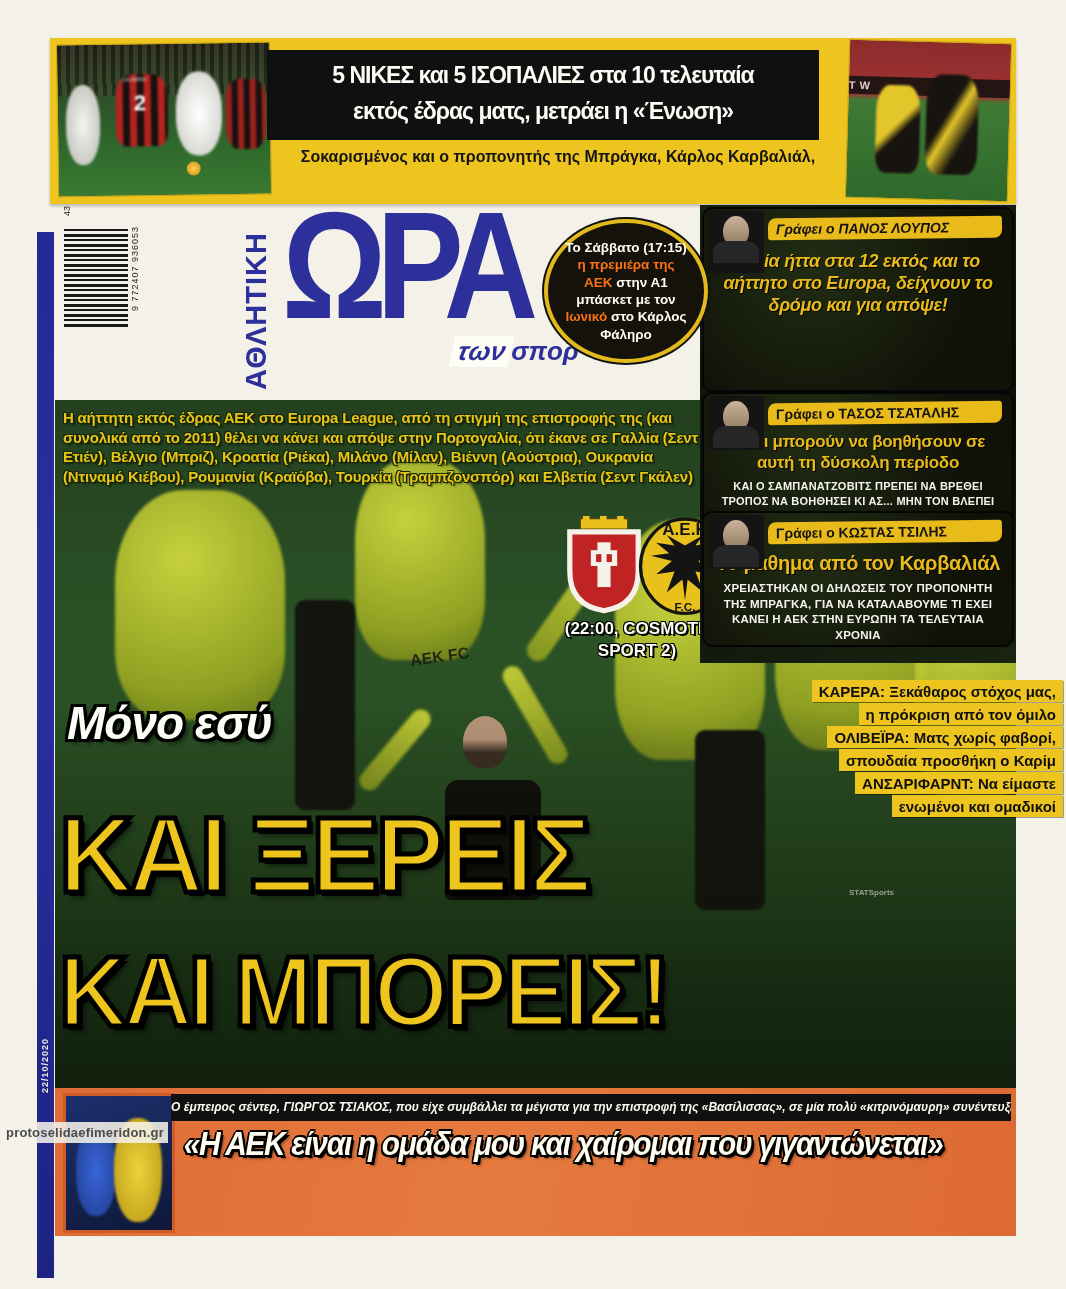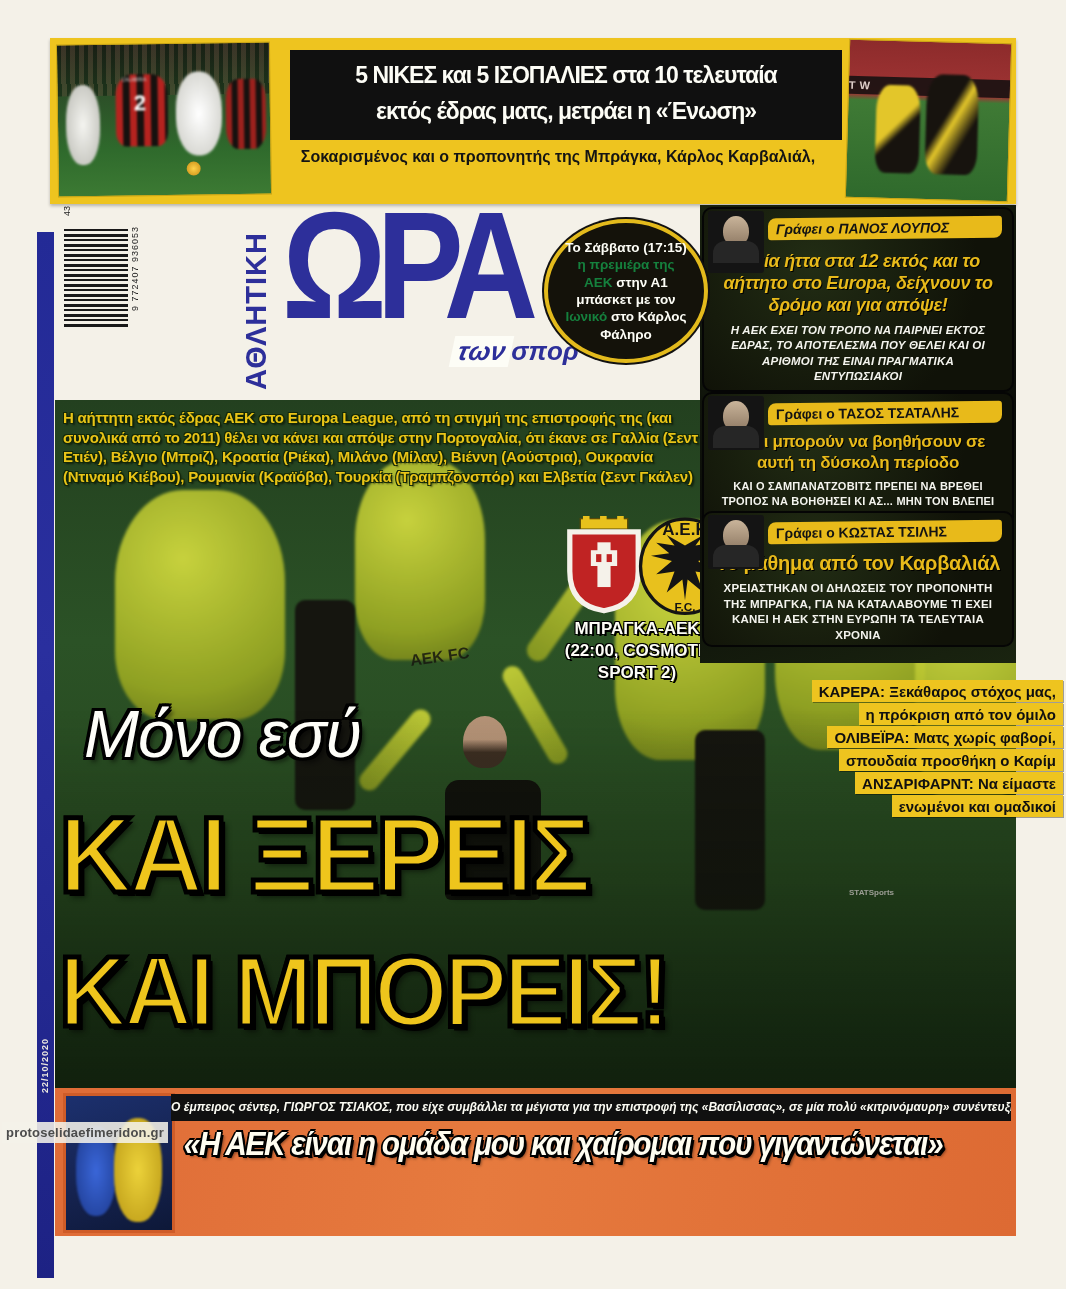--- a/index.html
+++ b/index.html
@@ -15,41 +15,41 @@
       font-weight:bold;padding:3px 4px;z-index:60;letter-spacing:.2px;}
 
   
   #topband{left:50px;top:38px;width:966px;height:166px;background:#eec41f;box-shadow:0 2px 3px rgba(0,0,0,.25);}
   #photo-tl{left:7px;top:5px;width:212px;height:151px;background:linear-gradient(180deg,#25301f 0%,#2c4d28 30%,#2f6a2c 70%,#3c7a33 100%);
       transform:rotate(-.8deg);overflow:hidden;border:1px solid #c9a416;}
   #photo-tr{left:797px;top:3px;width:161px;height:157px;background:linear-gradient(180deg,#8d2b2b 0%,#a03434 34%,#3f7a35 38%,#2f6a2c 100%);
       transform:rotate(1.6deg);overflow:hidden;border:1px solid #c9a416;}
   .crowd{position:absolute;left:0;top:0;right:0;height:34%;background:repeating-linear-gradient(90deg,rgba(0,0,0,.35) 0 4px,rgba(120,60,60,.25) 4px 9px);}
   .blob{position:absolute;border-radius:45%;filter:blur(1px);}
-  #banner-black{left:240px;top:12px;width:552px;height:90px;background:#101010;color:#fdfdf6;
+  #banner-black{left:217px;top:12px;width:552px;height:90px;background:#101010;color:#fdfdf6;
       text-align:center;font-weight:bold;font-size:23px;letter-spacing:-1px;line-height:1.55;padding-top:8px;box-sizing:border-box;}
   #banner-sub{left:230px;top:108px;width:556px;text-align:center;color:#141414;font-weight:bold;font-size:16px;line-height:1.35;}
 
   
   #barcode{left:64px;top:216px;width:92px;height:116px;}
   #barcode .bars{position:absolute;left:0;top:13px;width:64px;height:100px;
       background:repeating-linear-gradient(180deg,#191919 0 2px,#f4f1e8 2px 5px,#191919 5px 8px,#f4f1e8 8px 10px);}
   #barcode .num{position:absolute;left:66px;top:10px;font-size:9px;color:#222;writing-mode:vertical-rl;transform:rotate(180deg);letter-spacing:1px;}
   #barcode .small{position:absolute;left:-2px;top:-10px;font-size:9px;color:#222;writing-mode:vertical-rl;transform:rotate(180deg);}
   #daily-tagline{left:62px;top:330px;width:130px;font-size:16px;font-weight:bold;color:#111;line-height:1.18;}
   #vert-title{left:240px;top:206px;height:184px;color:#2d2f9a;font-size:29px;font-weight:bold;
       writing-mode:vertical-rl;transform:rotate(180deg);letter-spacing:1px;}
   #logo{left:282px;top:186px;color:#2d2f9a;font-size:152px;font-weight:bold;letter-spacing:-12px;
       transform:scaleX(.86);transform-origin:left top;line-height:1.05;}
   #logo-sub{left:452px;top:336px;font-style:italic;font-weight:bold;font-size:26px;color:#2d2f9a;z-index:5;}
   #logo-sub .wedge{background:#fdfdf6;padding:0 6px;transform:skewX(-12deg);display:inline-block;}
   #promo-oval{left:544px;top:219px;width:156px;height:136px;background:#14120a;border:4px solid #e3ba1c;
       border-radius:50%;z-index:6;box-shadow:0 0 0 2px #111;display:flex;align-items:center;justify-content:center;text-align:center;}
   #promo-oval .txt{width:128px;font-size:13.5px;font-weight:bold;line-height:1.28;color:#fdfdf6;}
-  #promo-oval .y{color:#15803d;}
+  #promo-oval .y{color:#f97316;}
   #datebar{left:130px;top:385px;width:572px;height:17px;background:#121212;color:#e8c11d;
       font-size:11.5px;font-weight:bold;line-height:17px;padding-left:9px;box-sizing:border-box;letter-spacing:.2px;}
 
   
   #rightcol{left:700px;top:205px;width:316px;height:458px;background:linear-gradient(160deg,#18210f,#0b0d08 55%,#1a2410);z-index:4;}
   .card{position:absolute;left:2px;right:2px;border-radius:10px;border:2px solid #050505;
       background:radial-gradient(circle at 35% 30%,#222d14 0%,#101208 70%);overflow:hidden;}
   .byline{position:relative;margin:8px 10px 4px 64px;background:#e8ba1a;color:#131313;font-weight:bold;
       font-size:14px;padding:3px 8px;border-radius:8px 3px 8px 3px;transform:rotate(-.6deg);}
   .headshot{position:absolute;left:4px;top:2px;width:56px;height:62px;background:#141414;border-radius:3px;}
@@ -70,21 +70,21 @@
   #vest{left:390px;top:380px;width:96px;height:120px;background:#11110c;border-radius:14px 14px 6px 6px;filter:blur(.5px);}
   #vest-label{left:404px;top:108px;position:absolute;color:#cfcfc6;font-size:8px;font-weight:bold;}
   #head-beard{left:408px;top:316px;width:44px;height:52px;border-radius:50% 50% 42% 42%;
       background:linear-gradient(#b59377 45%,#3c2e22 70%);filter:blur(.5px);}
 
   #lead{left:8px;top:8px;width:650px;color:#e9c417;font-weight:bold;font-size:15px;line-height:1.3;
       letter-spacing:-.2px;text-shadow:1px 1px 0 #132808,-1px -1px 0 #132808,1px -1px 0 #132808,-1px 1px 0 #132808,2px 2px 2px rgba(0,0,0,.6);}
   #crests{left:498px;top:116px;width:210px;height:100px;}
   #match-info{left:452px;top:218px;width:260px;text-align:center;color:#fdfdf6;font-weight:bold;font-size:17px;
       line-height:1.3;text-shadow:2px 2px 0 #000,-1px -1px 0 #000,1px -1px 0 #000,-1px 1px 0 #000;}
-  #mono-esy{left:29px;top:296px;color:#fdfdf8;font-size:66px;font-weight:normal;font-style:italic;letter-spacing:-1px;
+  #mono-esy{left:12px;top:296px;color:#fdfdf8;font-size:46px;font-weight:bold;font-style:italic;letter-spacing:-1px;
       text-shadow:3px 0 0 #000,-3px 0 0 #000,0 3px 0 #000,0 -3px 0 #000,3px 3px 0 #000,-3px -3px 0 #000,3px -3px 0 #000,-3px 3px 0 #000,5px 5px 4px rgba(0,0,0,.5);}
   .mega{color:#eec51c;font-weight:bold;letter-spacing:-4px;-webkit-text-stroke:5px #000;
       text-shadow:4px 4px 0 #000,-2px -2px 0 #000,6px 6px 6px rgba(0,0,0,.45);transform:scaleX(.95);transform-origin:left;white-space:nowrap;}
   #big1{left:4px;top:392px;font-size:108px;}
   #big2{left:4px;top:534px;font-size:100px;}
 
   
   #quotes{left:795px;top:680px;width:268px;text-align:right;z-index:10;}
   #quotes .strip{display:inline-block;background:#eec41f;color:#101010;font-weight:bold;font-size:15px;
       padding:2.5px 7px;margin-bottom:1px;white-space:nowrap;box-shadow:1px 1px 0 rgba(0,0,0,.35);}
@@ -162,21 +162,20 @@
 
 
   <div id="rightcol" class="abs">
     <div class="card" style="top:2px;height:181px;font-style:italic;">
       <div class="headshot">
           <div class="head"></div>
           <div class="torso"></div>
         </div>
       <div class="byline">Γράφει ο ΠΑΝΟΣ ΛΟΥΠΟΣ</div>
       <div class="card-head" style="font-size:18px;padding-top:8px;">Η μία ήττα στα 12 εκτός και το αήττητο στο Europa, δείχνουν το δρόμο και για απόψε!</div>
-      <div class="card-body">Η ΑΕΚ ΕΧΕΙ ΤΟΝ ΤΡΟΠΟ ΝΑ ΠΑΙΡΝΕΙ ΕΚΤΟΣ ΕΔΡΑΣ, ΤΟ ΑΠΟΤΕΛΕΣΜΑ ΠΟΥ ΘΕΛΕΙ ΚΑΙ ΟΙ ΑΡΙΘΜΟΙ ΤΗΣ ΕΙΝΑΙ ΠΡΑΓΜΑΤΙΚΑ ΕΝΤΥΠΩΣΙΑΚΟΙ</div>
     </div>
     <div class="card" style="top:187px;height:131px;">
       <div class="headshot" style="height:54px;">
           <div class="head"></div>
           <div class="torso"></div>
         </div>
       <div class="byline">Γράφει ο ΤΑΣΟΣ ΤΣΑΤΑΛΗΣ</div>
       <div class="card-head">Όλοι μπορούν να βοηθήσουν σε αυτή τη δύσκολη περίοδο</div>
       <div class="card-body" style="font-size:11px;">ΚΑΙ Ο ΣΑΜΠΑΝΑΤΖΟΒΙΤΣ ΠΡΕΠΕΙ ΝΑ ΒΡΕΘΕΙ ΤΡΟΠΟΣ ΝΑ ΒΟΗΘΗΣΕΙ ΚΙ ΑΣ... ΜΗΝ ΤΟΝ ΒΛΕΠΕΙ ΩΣ ΤΩΡΑ Ο ΚΑΡΕΡΑ • ΑΚΟΜΗ ΚΑΙ Ο ΣΙΜΑΟ ΘΑ ΜΠΟΡΟΥΣΕ ΝΑ ΔΩΣΕΙ ΑΝΑΣΕΣ</div>
     </div>
@@ -226,21 +225,20 @@
       </svg>
       <svg width="96" height="102" viewBox="0 0 72 78" style="position:absolute;left:84px;top:-2px;">
         <ellipse cx="36" cy="40" rx="34" ry="36" fill="#e8c11d" stroke="#141414" stroke-width="2.5"></ellipse>
         <text x="36" y="16" text-anchor="middle" font-size="13" font-weight="bold" fill="#141414" font-family="Liberation Sans, sans-serif">Α.Ε.Κ</text>
         <path d="M36,24 L22,16 L28,24 L14,22 L24,30 L10,32 L26,36 L14,46 L28,44 L22,60 L34,50 L36,66 L38,50 L50,60 L44,44 L58,46 L46,36 L62,32 L48,30 L58,22 L44,24 L50,16 Z" fill="#141414"></path>
         <text x="36" y="74" text-anchor="middle" font-size="9" font-weight="bold" fill="#141414" font-family="Liberation Sans, sans-serif">F.C.</text>
       </svg>
     </div>
 
     <div id="match-info" class="abs">
-      <div>ΜΠΡΑΓΚΑ-ΑΕΚ</div>
       <div>(22:00, COSMOTE</div>
       <div>SPORT 2)</div>
     </div>
 
     <div id="mono-esy" class="abs">Μόνο εσύ</div>
     <div id="big1" class="abs mega">ΚΑΙ ΞΕΡΕΙΣ</div>
     <div id="big2" class="abs mega">ΚΑΙ ΜΠΟΡΕΙΣ!</div>
   </div>
 
   <div id="quotes" class="abs">

